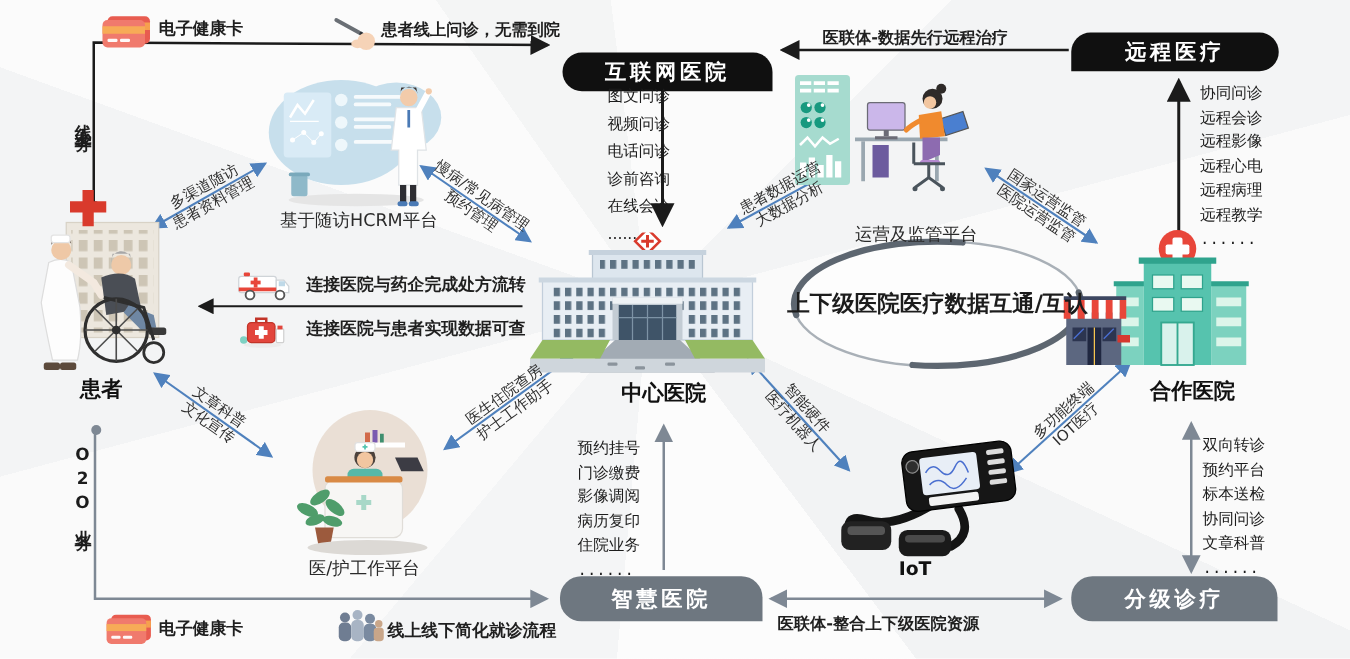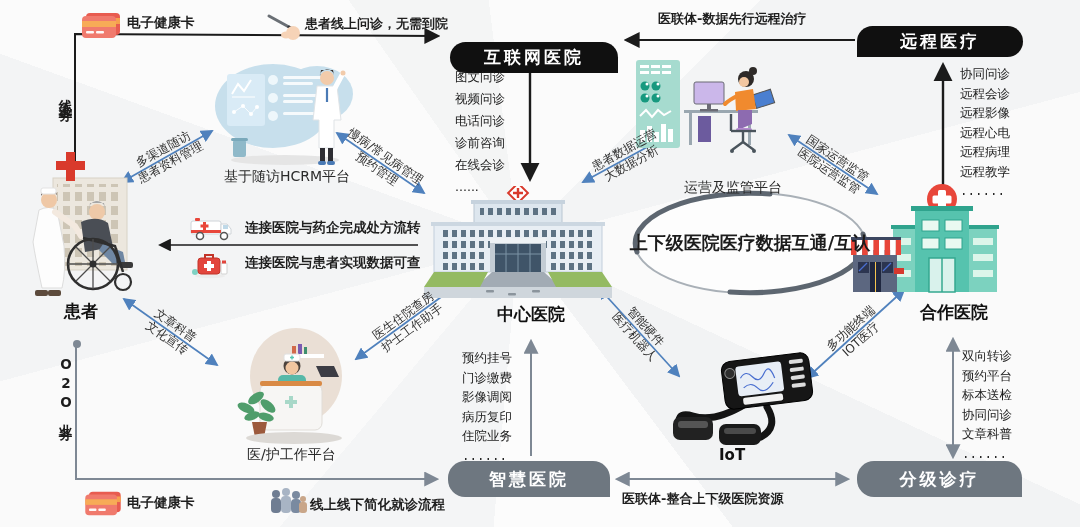--- a/index.html
+++ b/index.html
@@ -14,21 +14,21 @@
   .plat{font-weight:normal;font-size:13.5px;color:#2a2a2a;white-space:nowrap;}
   .big{font-weight:bold;font-size:17px;color:#111;white-space:nowrap;}
   .nodebox{display:flex;align-items:center;justify-content:center;color:#fff;
     font-weight:bold;font-size:17px;letter-spacing:3px;white-space:nowrap;}
   .nb-black-l{background:#101010;border-radius:17px 17px 0 17px;}
   .nb-black-r{background:#101010;border-radius:17px 17px 17px 0;}
   .nb-gray-l{background:#6e7780;border-radius:17px 17px 0 17px;}
   .nb-gray-r{background:#6e7780;border-radius:17px 17px 0 17px;}
   .list{font-size:12.5px;color:#1c1c1c;}
   .list div{white-space:nowrap;}
-  .lh22 div{height:22px;line-height:22px;}
+  .lh22 div{height:22px;line-height:22px;margin-left:31px;}
   .lh19 div{height:19.5px;line-height:19.5px;font-family:Liberation Mono, monospace;}
   .diag{text-align:center;font-size:12px;color:#2e2e2e;white-space:nowrap;
     transform-origin:center center;}
   .diag span{display:block;line-height:15px;}
   .vt{writing-mode:vertical-rl;text-orientation:upright;font-weight:bold;
     font-size:13.5px;color:#1c1c1c;letter-spacing:3px;}
   .ell-label{font-weight:bold;font-size:18px;color:#1c1c1c;white-space:nowrap;}
   svg{display:block;}
 </style>
 </head>
@@ -373,21 +373,21 @@
   <div class="ab ann" style="left:127px;top:14px">电子健康卡</div>
 
   <svg class="ab" style="left:266px;top:12px" width="36" height="28" viewBox="0 0 36 28">
     <line x1="3" y1="4" x2="23" y2="15" stroke="#6a6f75" stroke-width="3" stroke-linecap="round"></line>
     <line x1="23" y1="15" x2="28" y2="18" stroke="#30343a" stroke-width="3" stroke-linecap="round"></line>
     <circle cx="27" cy="21" r="7" fill="#f6d3b7"></circle>
     <ellipse cx="20" cy="23" rx="5" ry="3.5" fill="#f6d3b7"></ellipse>
   </svg>
   <div class="ab ann" style="left:305px;top:15px;font-size:13px">患者线上问诊，无需到院</div>
 
-  <div class="ab ann" style="left:658px;top:10px;font-size:13px">医联体-数据先行远程治疗</div>
+  <div class="ab ann" style="left:658px;top:21px;font-size:13px">医联体-数据先行远程治疗</div>
 
   <div class="ab nodebox nb-black-l" style="left:450px;top:42px;width:168px;height:31px">
     <span>互联网医院</span>
   </div>
   <div class="ab nodebox nb-black-r" style="left:857px;top:26px;width:166px;height:31px">
     <span>远程医疗</span>
   </div>
   <div class="ab nodebox nb-gray-l" style="left:448px;top:461px;width:162px;height:36px">
     <span>智慧医院</span>
   </div>

